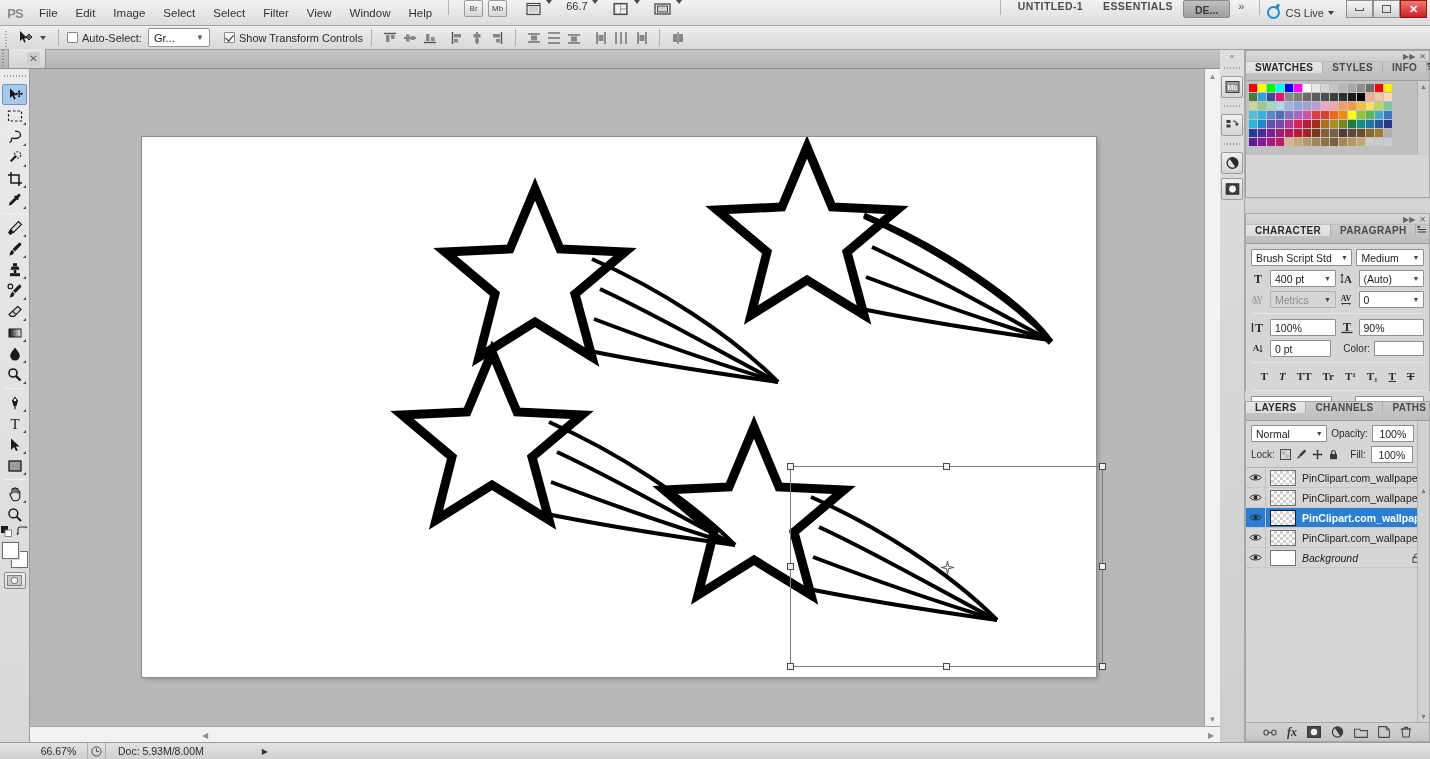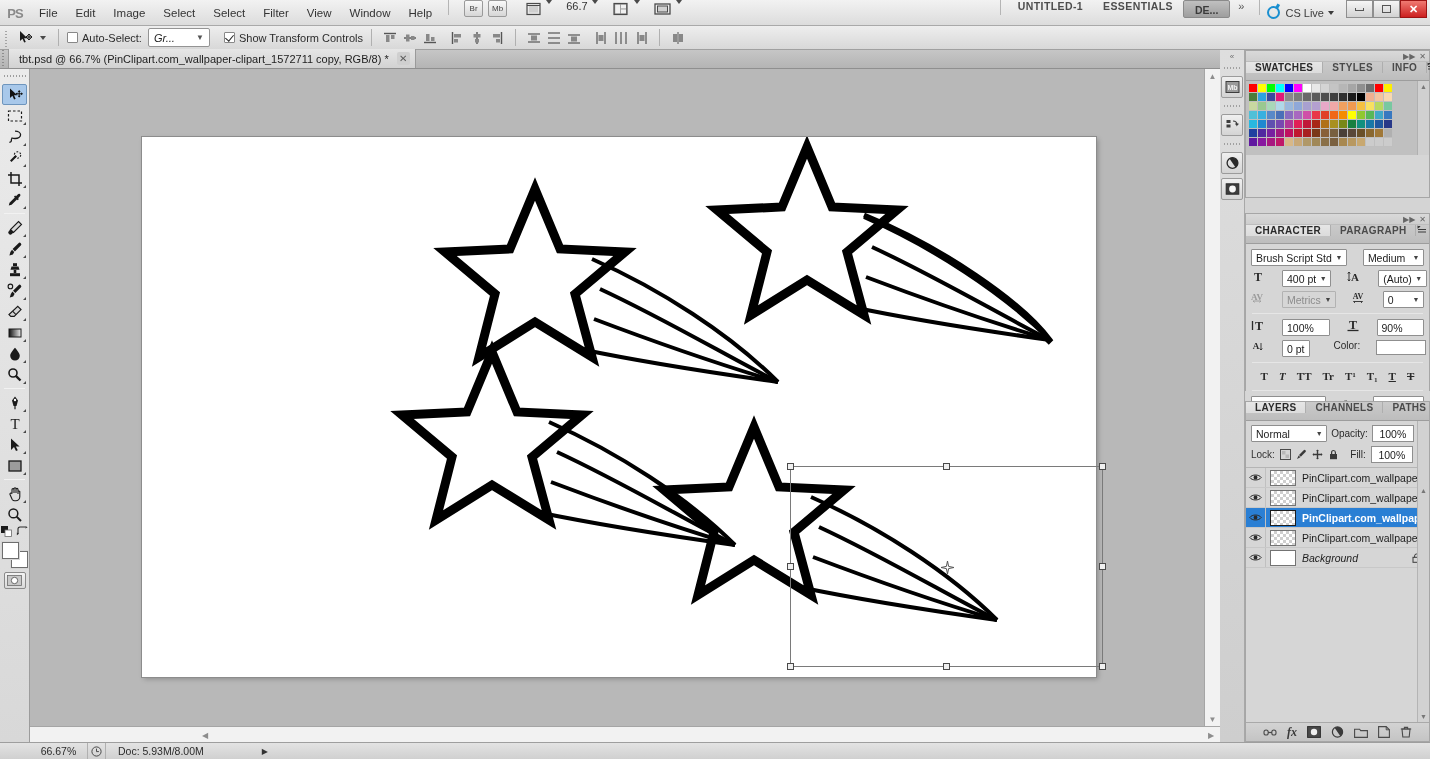--- a/index.html
+++ b/index.html
@@ -102,21 +102,21 @@
   .chk .box.on:after {
     content:''; position:absolute; left:2px; top:0px; width:4px; height:7px;
     border: solid #222; border-width: 0 1.6px 1.6px 0; transform: rotate(40deg);
   }
   .chk span { font-size: 11px; color: #2c2c2c; }
   .combo {
     height: 19px; border: 1px solid #949494; background: #fff; border-radius: 2px;
     display: flex; align-items: center; padding: 0 2px 0 5px; margin-left: 6px;
     font-size: 11px; color: #222; cursor: default;
   }
-  .combo .cv { flex: 1; white-space: nowrap; overflow: hidden; font-style: italic; }
+  .combo .cv { flex: 1; white-space: nowrap; overflow: hidden; }
   .combo .ca {
     width: 14px; display:flex; align-items:center; justify-content:center;
     color:#555; font-size: 8px;
   }
   .align-btn {
     width: 18px; height: 18px; margin: 0 1px; display:flex; align-items:center; justify-content:center;
     cursor: default; border-radius: 2px;
   }
 
   
@@ -261,21 +261,21 @@
   .swatch-grid { display: grid; grid-template-columns: repeat(16, 9px); gap: 0;
     padding: 3px 0 0 3px; }
   .swatch { width: 9px; height: 9px; border-right:1px solid #bfbfbf; border-bottom:1px solid #bfbfbf;
     cursor: default; }
   .swatch-body { height: 74px; background: #c0c0c0; position:relative; overflow:hidden; }
   .swatch-scroll { position:absolute; right:0; top:0; width:12px; height:100%;
     background:#d0d0d0; border-left:1px solid #b0b0b0; }
 
   
   .char-body { padding: 5px; background: #d6d6d6; }
-  .crow { display: flex; align-items: flex-start; margin-bottom: 4px; gap: 16px; }
+  .crow { display: flex; align-items: center; margin-bottom: 4px; gap: 4px; }
   .cicn { width: 15px; text-align: center; font-size: 10px; color: #333; flex: 0 0 15px; }
   .cfield {
     height: 17px; border: 1px solid #8f8f8f; background: #fff;
     display: flex; align-items: center; padding: 0 0 0 4px; font-size: 10.5px; color: #1b1b1b;
     border-radius: 1px; cursor: default;
   }
   .cfield.dim { background:#d6d6d6; color:#8c8c8c; border-color:#b2b2b2; }
   .cfield .v { flex: 1; white-space: nowrap; overflow: hidden; }
   .cfield .arw { width: 14px; display:flex;align-items:center;justify-content:center;font-size:7px;color:#444;}
   .cfield.noarw { padding-right: 4px; }
@@ -522,21 +522,20 @@
           <rect x="2" y="3" width="4" height="8" fill="#888"></rect>
           <rect x="8" y="3" width="4" height="8" fill="#888"></rect>
           <line x1="7" y1="1" x2="7" y2="13" stroke="#555" stroke-width="1"></line>
         </svg>
     </div>
   </div>
 
   <div class="tabbar">
     <div class="grip2"></div>
     <div class="doctab">
-      <span>tbt.psd @ 66.7% (PinClipart.com_wallpaper-clipart_1572711 copy, RGB/8) *</span>
       <span class="x">✕</span>
     </div>
   </div>
 
   <div class="toolbar">
     <div class="tb-grip"></div>
 
     <div class="tool sel">
       <svg width="16" height="16" viewBox="0 0 16 16">
         <path d="M3 1.5 L3 11 L5.4 8.8 L7.1 12.5 L8.7 11.8 L7 8.2 L10.3 8.2 Z" fill="#111"></path>

